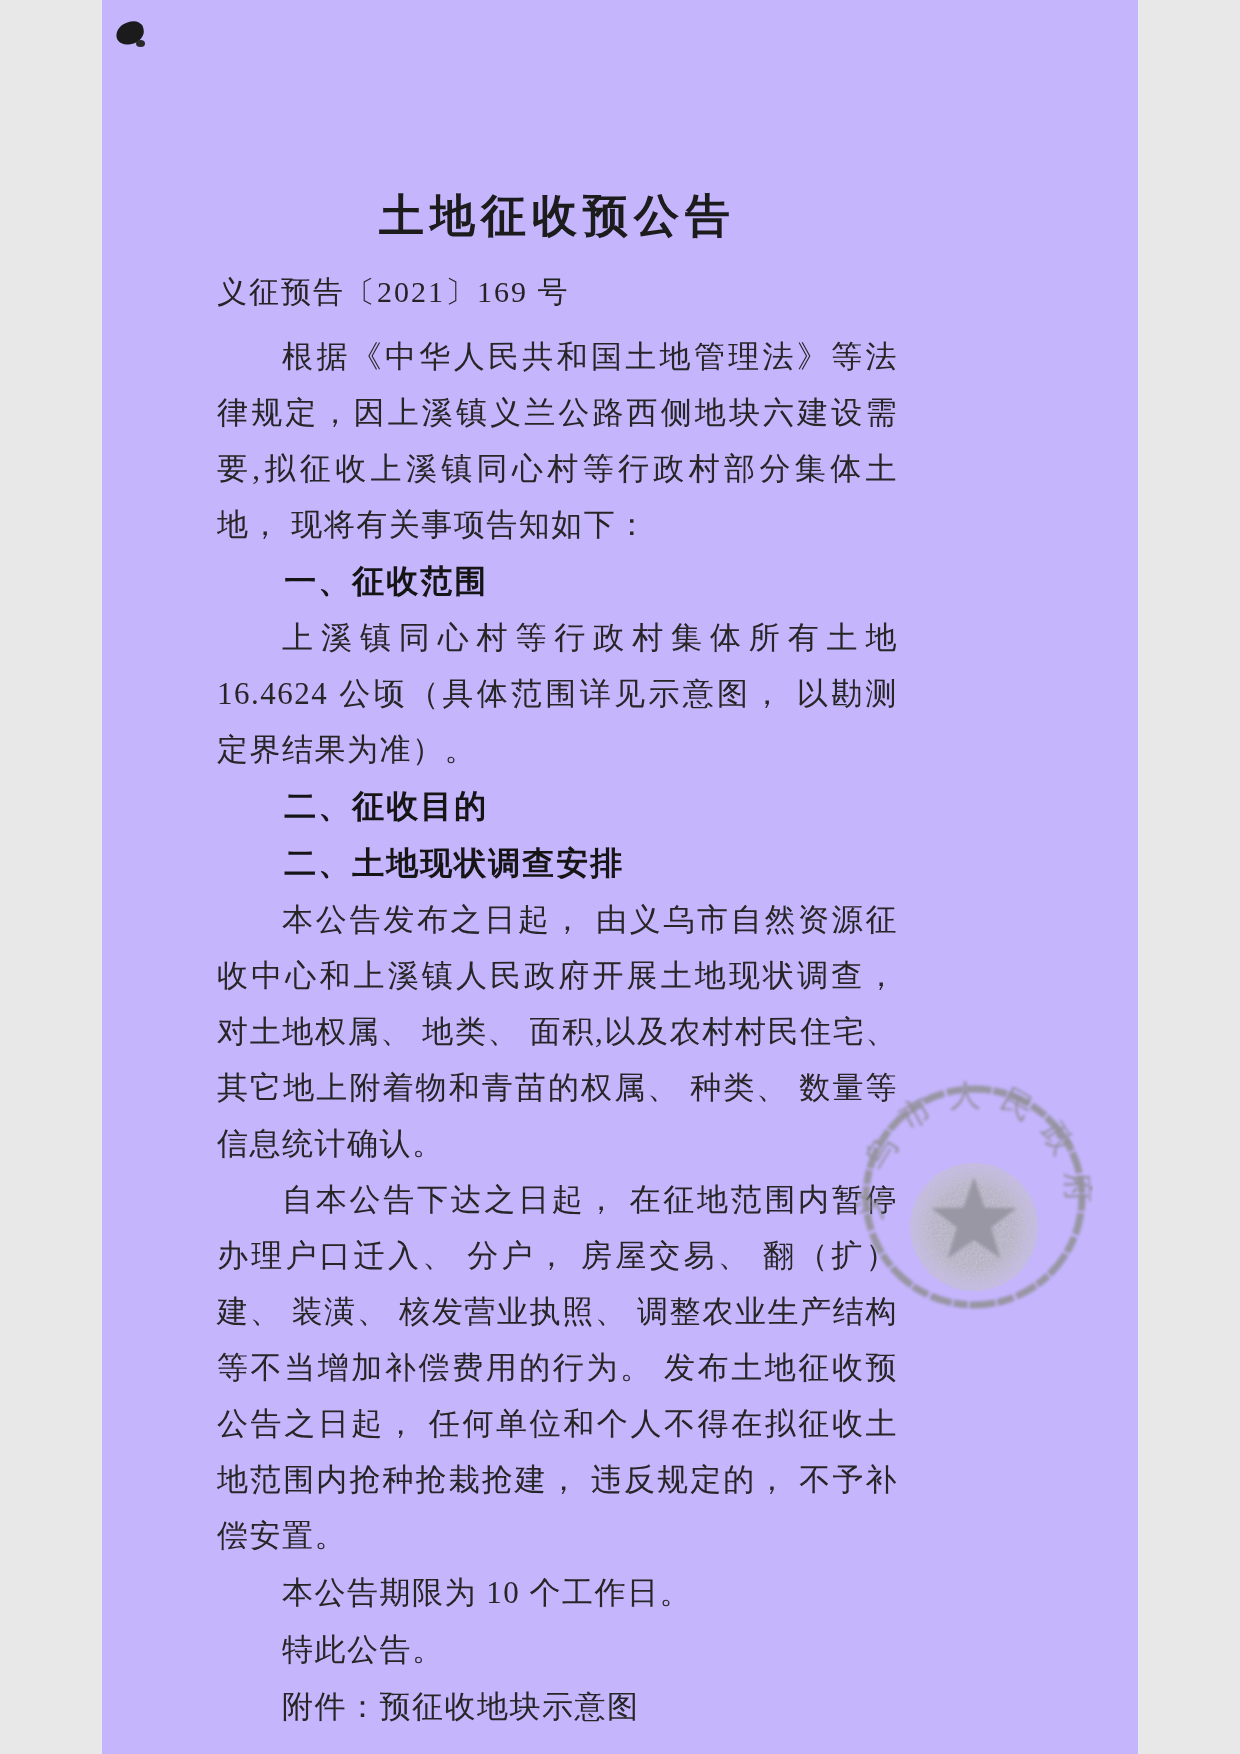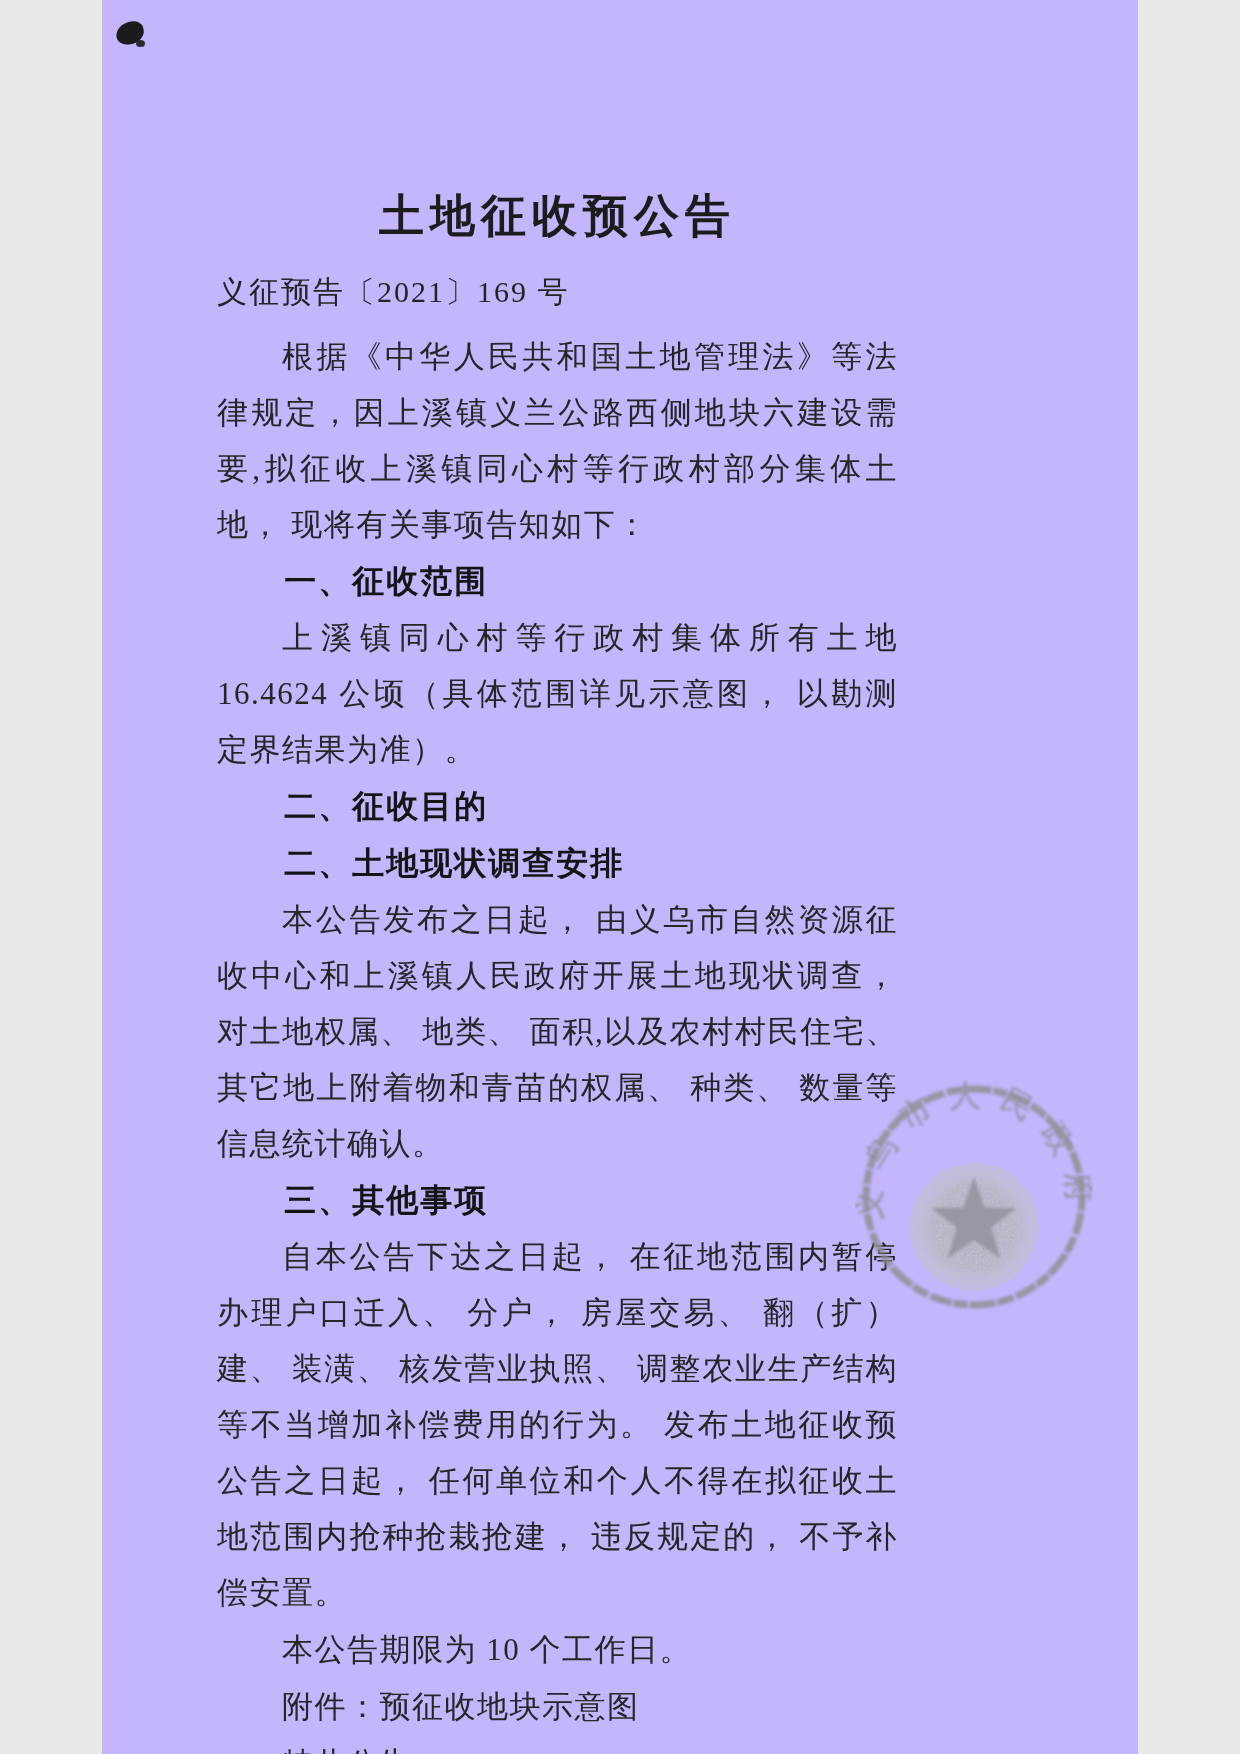--- a/index.html
+++ b/index.html
@@ -127,26 +127,25 @@
     <p class="para">根据《中华人民共和国土地管理法》等法律规定，因上溪镇义兰公路西侧地块六建设需要,拟征收上溪镇同心村等行政村部分集体土地， 现将有关事项告知如下：</p>
 
     <h2 class="sec-heading">一、征收范围</h2>
     <p class="para">上溪镇同心村等行政村集体所有土地 16.4624 公顷（具体范围详见示意图， 以勘测定界结果为准）。</p>
 
     <h2 class="sec-heading">二、征收目的</h2>
 
     <h2 class="sec-heading">二、土地现状调查安排</h2>
     <p class="para">本公告发布之日起， 由义乌市自然资源征收中心和上溪镇人民政府开展土地现状调查， 对土地权属、 地类、 面积,以及农村村民住宅、 其它地上附着物和青苗的权属、 种类、 数量等信息统计确认。</p>
 
-    <h2 class="sec-heading">三、其他事项</h2>
     <p class="para">自本公告下达之日起， 在征地范围内暂停办理户口迁入、 分户， 房屋交易、 翻（扩）建、 装潢、 核发营业执照、 调整农业生产结构等不当增加补偿费用的行为。 发布土地征收预公告之日起， 任何单位和个人不得在拟征收土地范围内抢种抢栽抢建， 违反规定的， 不予补偿安置。</p>
 
     <p class="closing-line">本公告期限为 10 个工作日。</p>
+    <p class="closing-line">特此公告。</p>
     <p class="closing-line">附件：预征收地块示意图</p>
-    <p class="closing-line">特此公告。</p>
 
     <div class="sig-block">
       <div class="signature">义乌市人民政府</div>
     </div>
 
   </div>
 
   <div class="seal">
     <svg width="238" height="238" viewBox="-119 -119 238 238">
       <defs>

